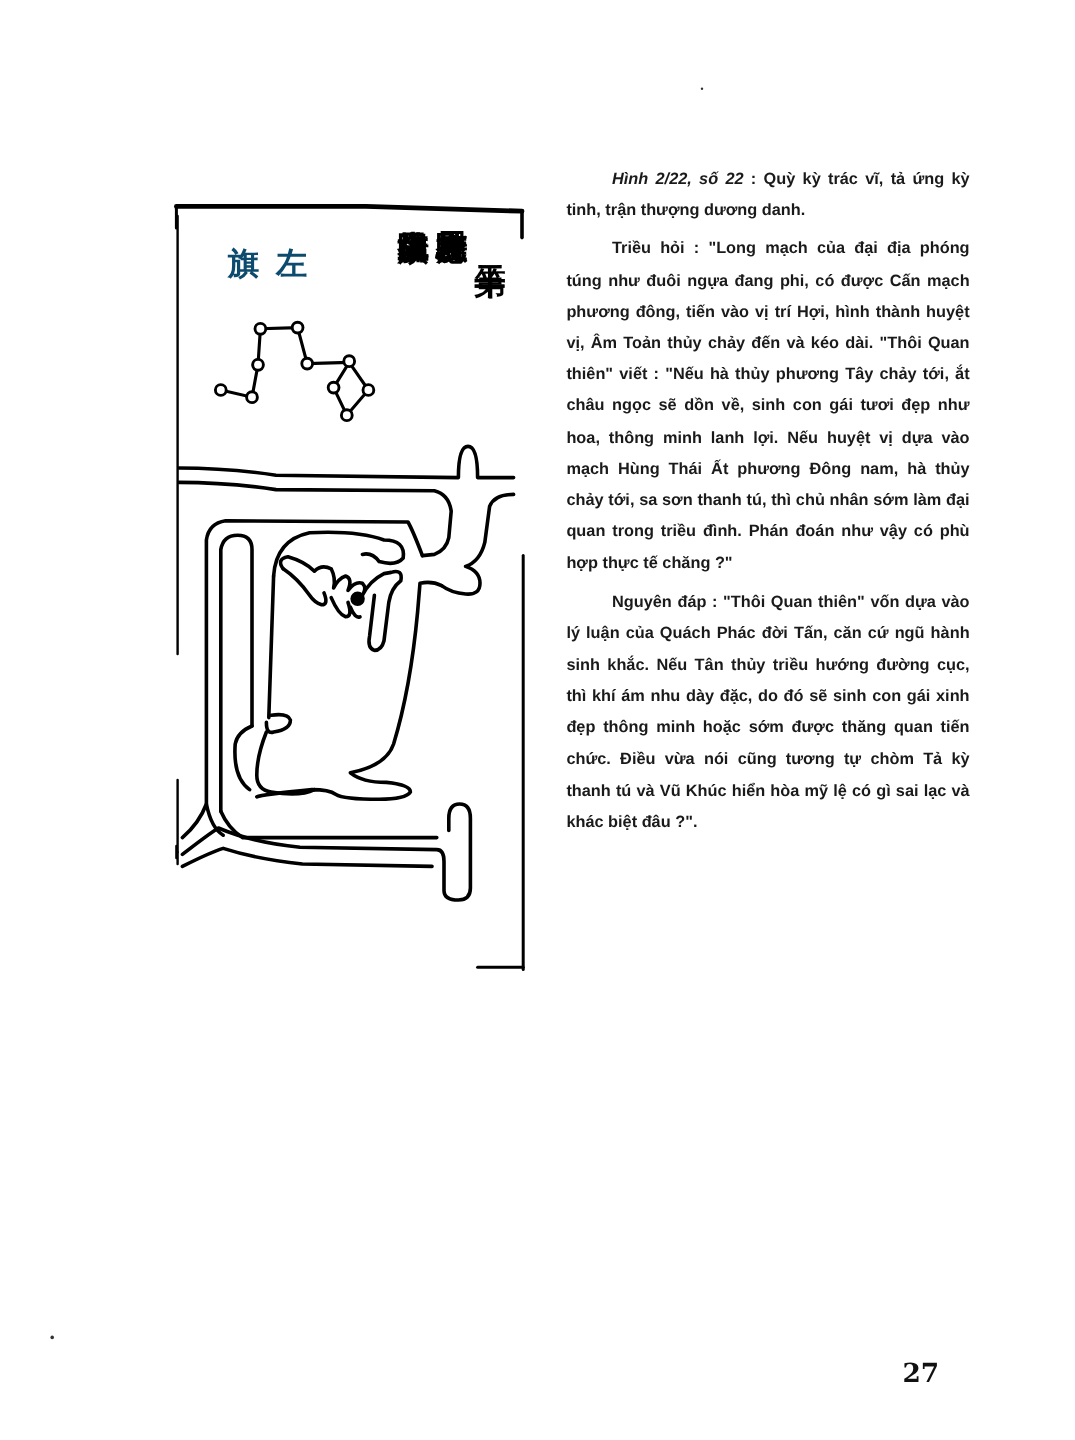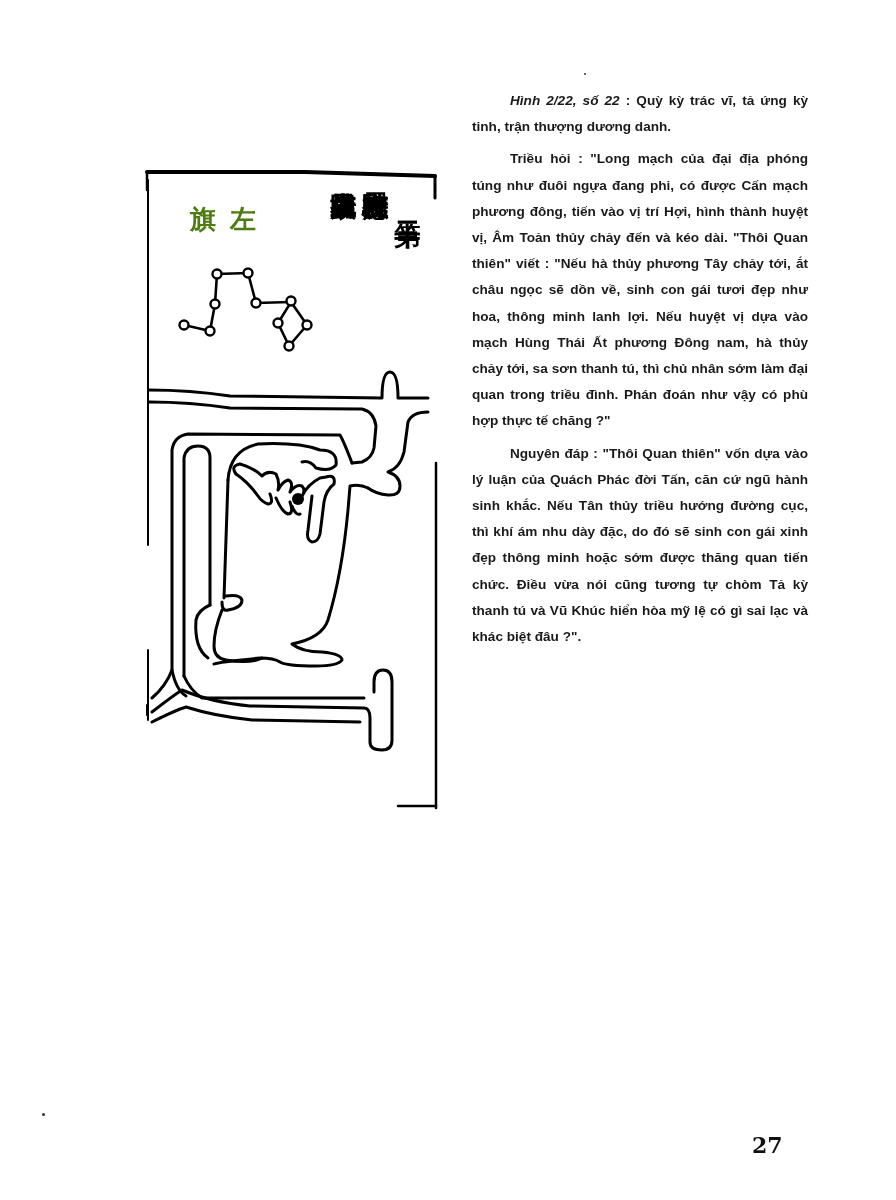--- a/index.html
+++ b/index.html
@@ -41,40 +41,41 @@
       font-size: 26px;
       line-height: 28px;
       letter-spacing: 0px;
       color: #000;
     }
     .cjk-h {
       position: absolute;
       font-family: "DejaVu Serif", "Liberation Serif", serif;
       font-weight: bold;
       font-size: 26px;
-      color: #4d7c0f;
+      color: #0c4a6e;
       letter-spacing: 14px;
     }
     .text-col {
       position: absolute;
       left: 472px;
       top: 88px;
       width: 336px;
       font-size: 13.6px;
       line-height: 26.2px;
       font-weight: bold;
       color: #1a1a1a;
       text-align: justify;
     }
     .text-col p {
       margin: 0 0 6px 0;
       text-indent: 38px;
     }
     .text-col p.caption {
       text-indent: 38px;
+      margin-top: 48px;
     }
     .caption-label {
       font-style: italic;
     }
     .page-number {
       position: absolute;
       left: 752px;
       top: 1132px;
       font-family: "DejaVu Serif", "Liberation Serif", serif;
       font-weight: bold;

